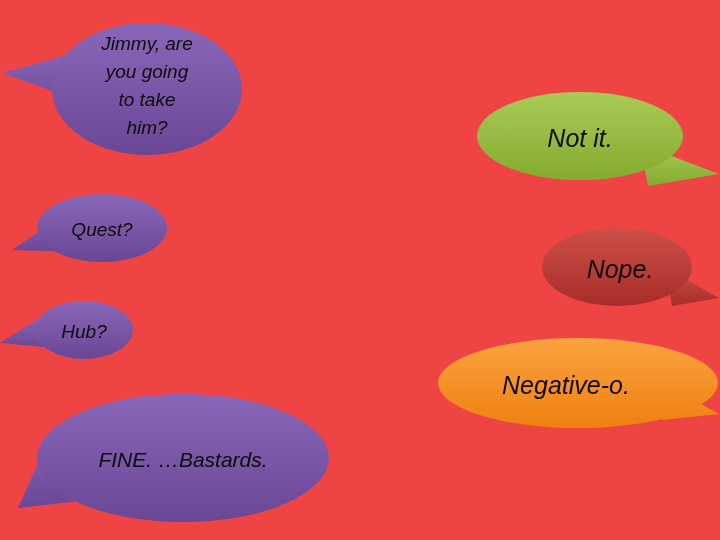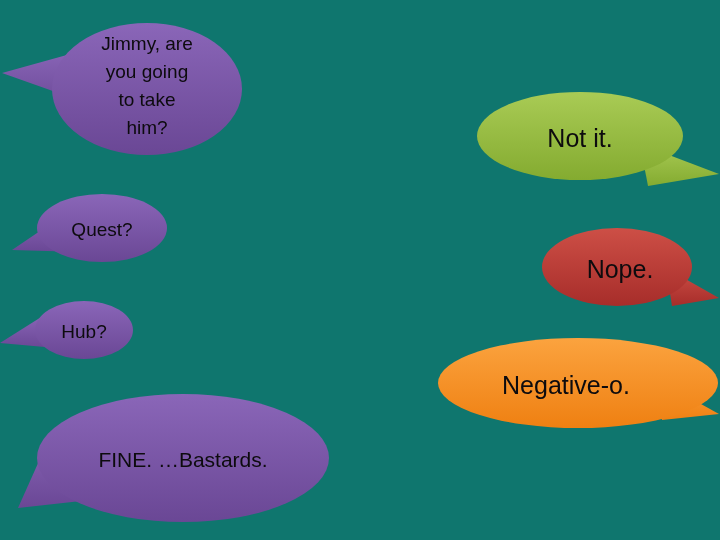--- a/index.html
+++ b/index.html
@@ -27,21 +27,21 @@
     height: 540px;
   }
   .bubble-text {
     font-family: "Liberation Sans", sans-serif;
     fill: #0d0b0e;
   }
 </style>
 </head>
 <body style="background: rgb(0, 0, 0);">
 
-<div id="slide" style="background: #0f766e;">
+<div id="slide" style="background: #ef4444; font-style: italic;">
   <svg id="bubble-layer" viewBox="0 0 720 540" width="720" height="540">
     <defs>
       <linearGradient id="grad-jimmy" x1="0" y1="0" x2="0" y2="1">
         <stop offset="0" stop-color="#8a66b8"></stop>
         <stop offset="1" stop-color="#6a4795"></stop>
       </linearGradient>
       <linearGradient id="grad-quest" x1="0" y1="0" x2="0" y2="1">
         <stop offset="0" stop-color="#8a66b8"></stop>
         <stop offset="1" stop-color="#6a4795"></stop>
       </linearGradient>

